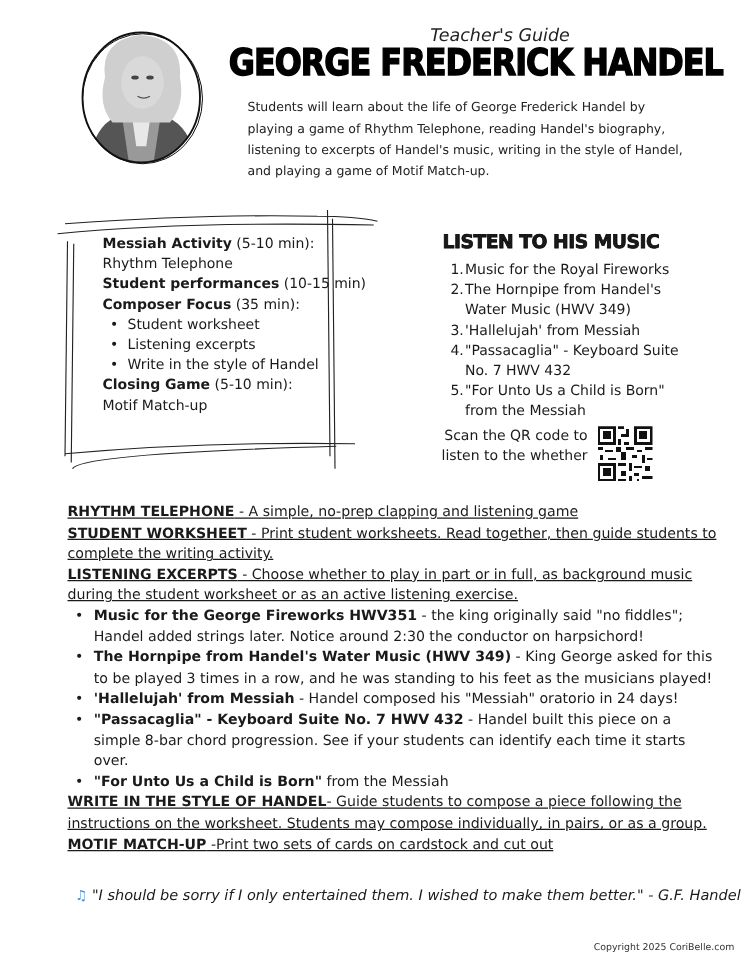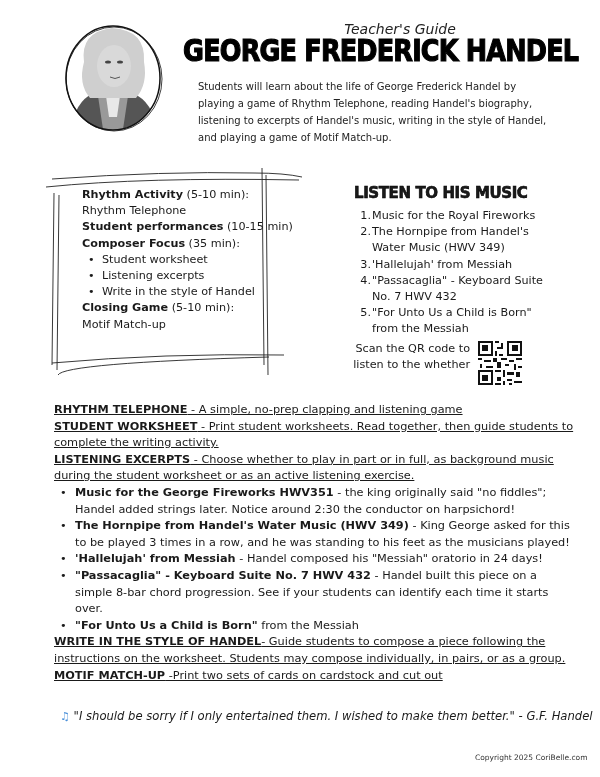--- a/index.html
+++ b/index.html
@@ -73,21 +73,21 @@
   <path d="M2 22 Q100 12 255 15"></path>
   <path d="M10 28 L8 200"></path>
   <path d="M15 30 L13 205"></path>
   <path d="M218 3 L220 200"></path>
   <path d="M222 10 L224 210"></path>
   <path d="M8 198 Q120 188 240 190"></path>
   <path d="M14 210 Q20 198 225 192"></path>
 </svg>
 
 <div class="abs lesson">
-  <div class="row"><b>Rhythm Activity</b><span> (5-10 min):</span></div>
+  <div class="row"><b>Messiah Activity</b><span> (5-10 min):</span></div>
   <div class="row"><span>Rhythm Telephone</span></div>
   <div class="row"><b>Student performances</b><span> (10-15 min)</span></div>
   <div class="row"><b>Composer Focus</b><span> (35 min):</span></div>
   <div class="row bul">Student worksheet</div>
   <div class="row bul">Listening excerpts</div>
   <div class="row bul">Write in the style of Handel</div>
   <div class="row"><b>Closing Game</b><span> (5-10 min):</span></div>
   <div class="row">Motif Match-up</div>
 </div>
 

